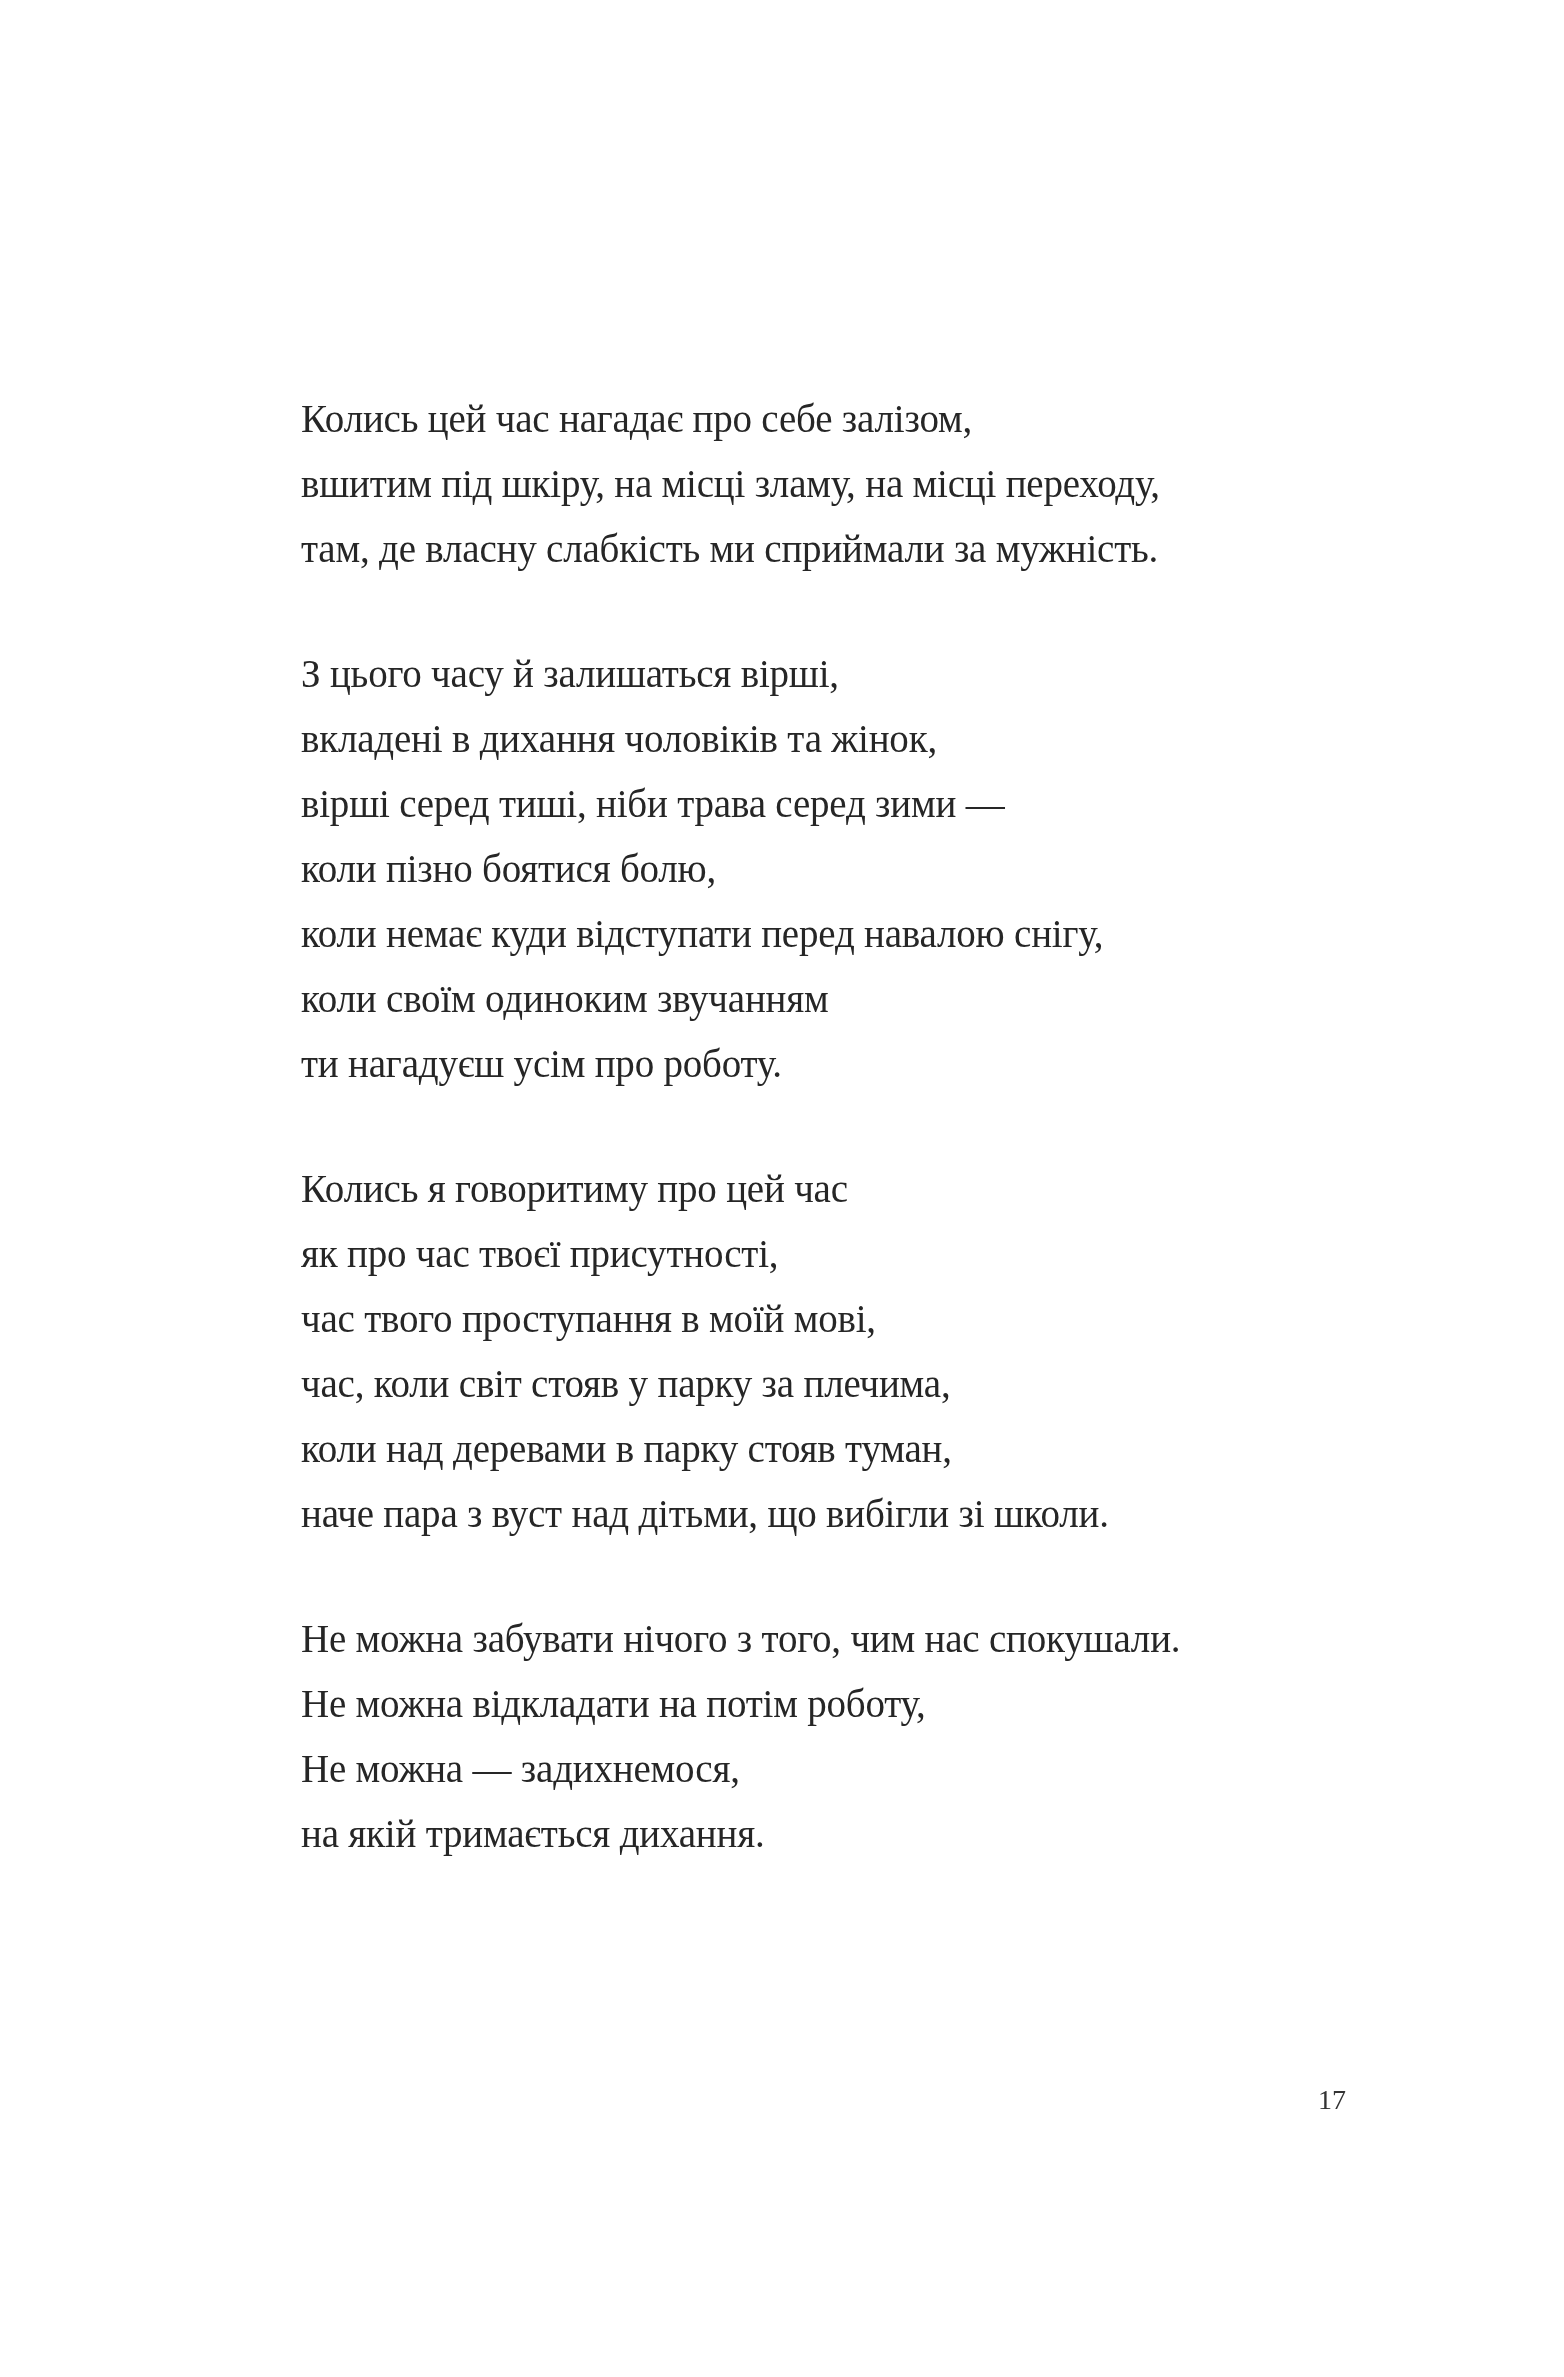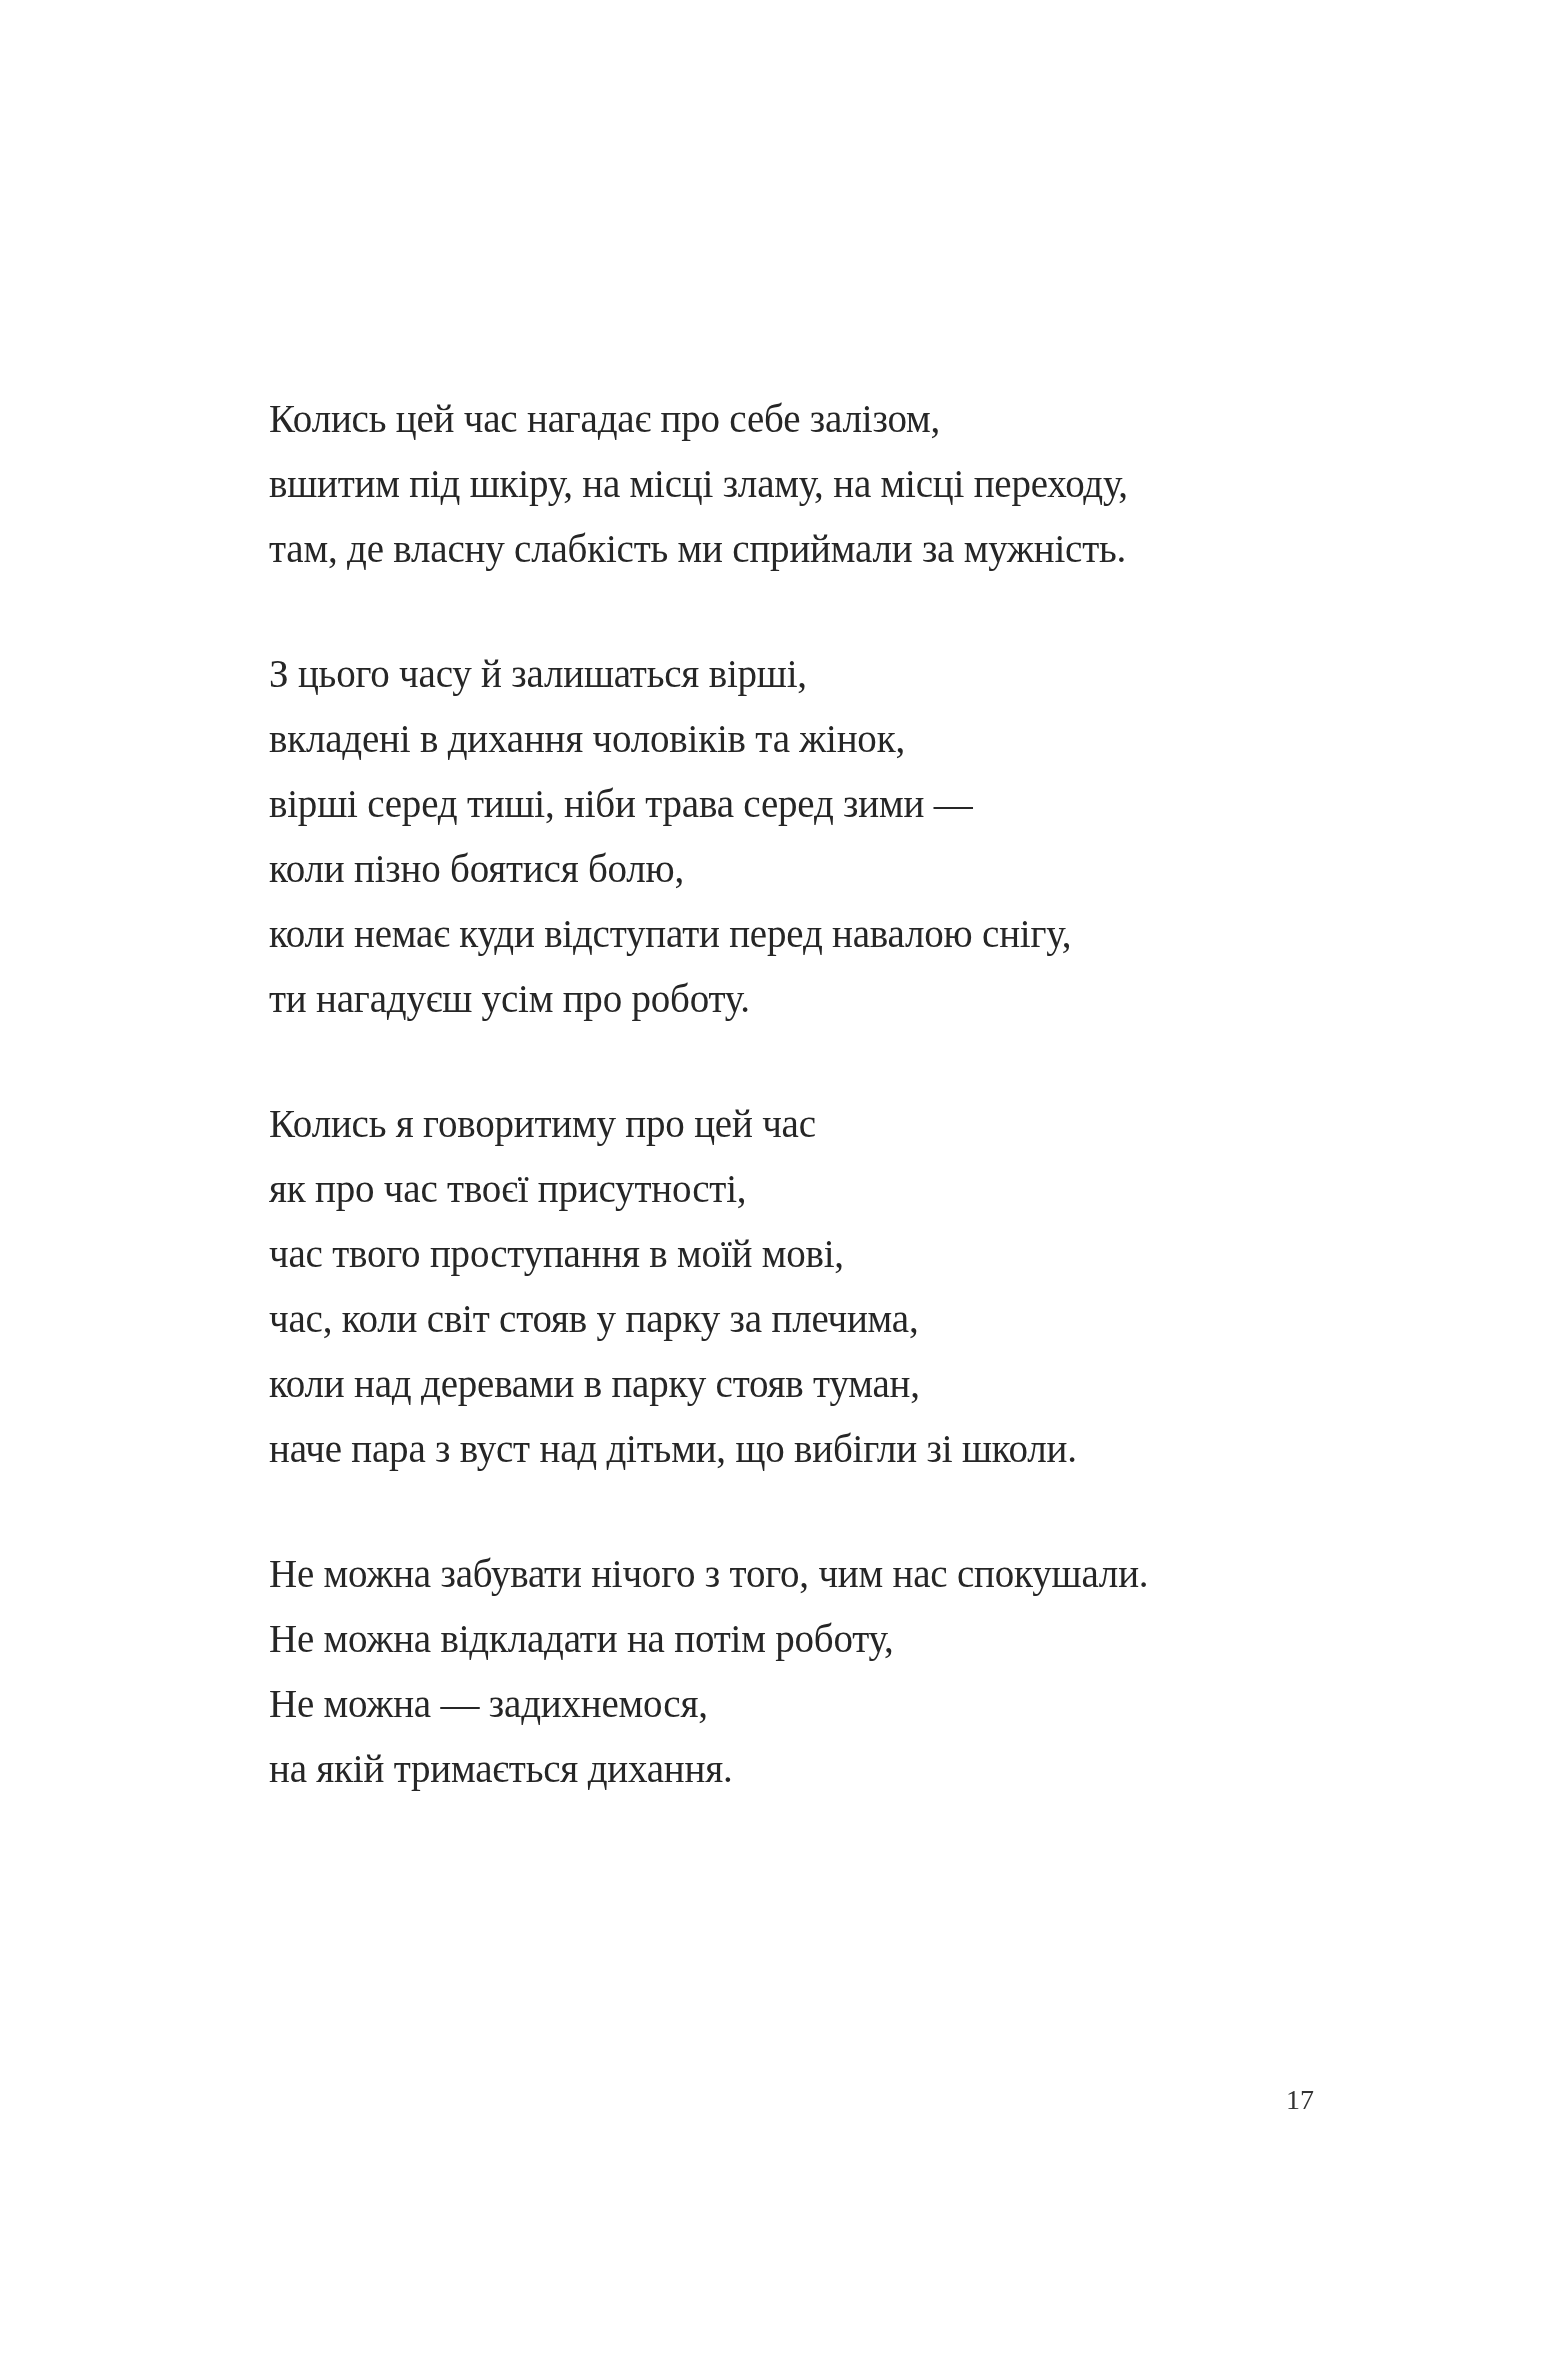--- a/index.html
+++ b/index.html
@@ -8,20 +8,21 @@
     background: #ffffff;
   }
   .page {
     position: relative;
     width: 1473px;
     height: 2377px;
     background: #ffffff;
     font-family: "Liberation Serif", "DejaVu Serif", serif;
     color: #262626;
     overflow: hidden;
+    margin-left: 32px;
   }
   .poem {
     position: absolute;
     left: 269px;
     top: 386px;
     width: 1060px;
   }
   .stanza {
     margin: 0 0 60px 0;
   }
@@ -57,20 +58,21 @@
       <div class="poem-line">вшитим під шкіру, на місці зламу, на місці переходу,</div>
       <div class="poem-line">там, де власну слабкість ми сприймали за мужність.</div>
     </div>
 
     <div class="stanza">
       <div class="poem-line">З цього часу й залишаться вірші,</div>
       <div class="poem-line">вкладені в дихання чоловіків та жінок,</div>
       <div class="poem-line">вірші серед тиші, ніби трава серед зими —</div>
       <div class="poem-line">коли пізно боятися болю,</div>
       <div class="poem-line">коли немає куди відступати перед навалою снігу,</div>
+      <div class="poem-line">коли своїм одиноким звучанням</div>
       <div class="poem-line">ти нагадуєш усім про роботу.</div>
     </div>
 
     <div class="stanza">
       <div class="poem-line">Колись я говоритиму про цей час</div>
       <div class="poem-line">як про час твоєї присутності,</div>
       <div class="poem-line">час твого проступання в моїй мові,</div>
       <div class="poem-line">час, коли світ стояв у парку за плечима,</div>
       <div class="poem-line">коли над деревами в парку стояв туман,</div>
       <div class="poem-line">наче пара з вуст над дітьми, що вибігли зі школи.</div>

